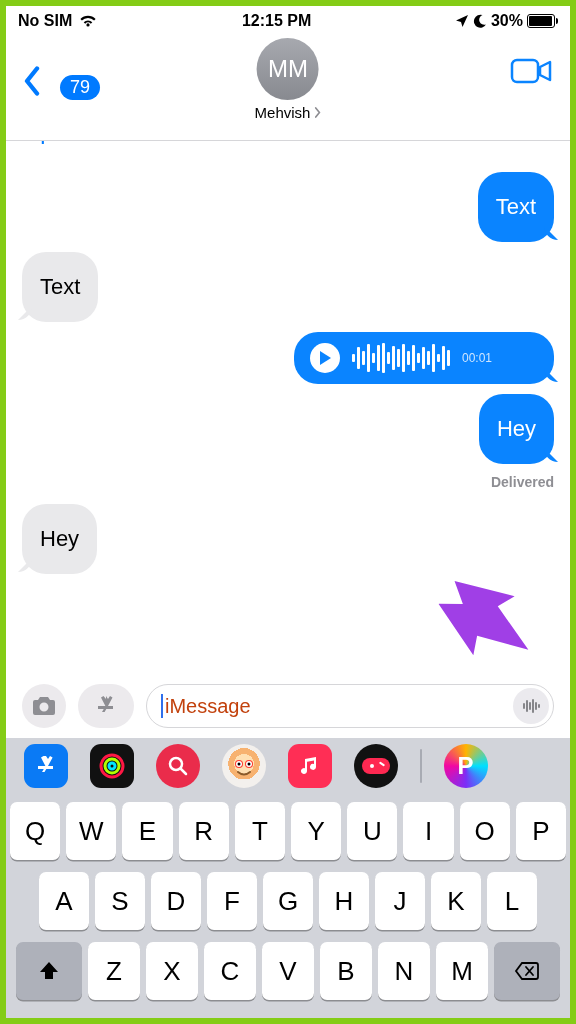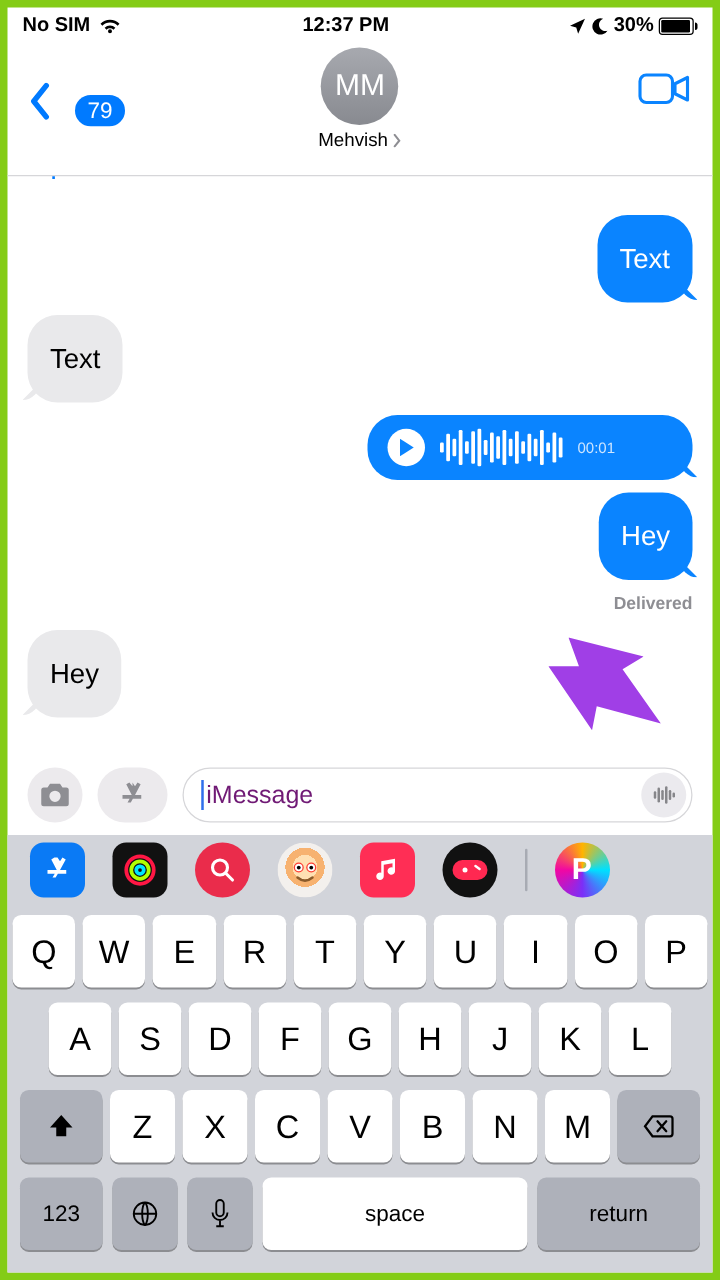--- a/index.html
+++ b/index.html
@@ -46,21 +46,21 @@
 
 
 .arrow { position:absolute; right:36px; bottom:8px; transform: rotate(35deg); }
 
 
 .compose { display:flex; align-items:center; gap:12px; padding:8px 16px 10px; }
 .round-grey { width:44px; height:44px; border-radius:50%; background:#eceaed; display:flex; align-items:center; justify-content:center; color:#8e8e93; }
 .apps-pill { width:56px; height:44px; border-radius:22px; background:#eceaed; display:flex; align-items:center; justify-content:center; color:#8e8e93; }
 .input-pill { flex:1; height:44px; border:1.5px solid #d6d6d9; border-radius:22px; display:flex; align-items:center; padding:0 4px 0 14px; position: relative; }
 .cursor { width:2px; height:24px; background:#2f6fec; margin-right:2px; }
-.placeholder { color:#701a75; font-size:20px; }
+.placeholder { color:#c2410c; font-size:20px; }
 .audio-btn { width:36px; height:36px; border-radius:50%; background:#ebeaee; display:flex; align-items:center; justify-content:center; margin-left:auto; color:#8e8e93; }
 
 
 .app-strip { height:56px; background:#d2d4da; display:flex; align-items:center; gap:22px; padding:0 18px; }
 .app-icon { width:44px; height:44px; border-radius:11px; display:flex; align-items:center; justify-content:center; color:#fff; }
 .app-blue { background:#0a7af5; }
 .app-black { background:#111; }
 .app-red { background:#ea2c4b; }
 .app-redmusic { background:#ff2e55; }
 .app-purple { background: conic-gradient(from 180deg,#7b2ff7,#f107a3,#ffb400,#00e0ff,#7b2ff7); border-radius:50%; }
@@ -89,21 +89,21 @@
 
   <div class="status-bar">
     <div class="status-left">
       <span>No SIM</span>
       <span class="wifi-icon">
         <svg width="20" height="14" viewBox="0 0 20 14">
             <path fill="#000" d="M10 12.5a1.6 1.6 0 1 0 0-3.2 1.6 1.6 0 0 0 0 3.2Zm-4.3-4.3 1.5 1.5a4 4 0 0 1 5.6 0l1.5-1.5a6.1 6.1 0 0 0-8.6 0ZM2.4 5l1.5 1.5a8.6 8.6 0 0 1 12.2 0L17.6 5a10.7 10.7 0 0 0-15.2 0Z"></path>
           </svg>
       </span>
     </div>
-    <div>12:37 PM</div>
+    <div>12:15 PM</div>
     <div class="status-right">
       <span class="loc-icon">
         <svg width="14" height="14" viewBox="0 0 14 14">
             <path fill="#000" d="M13 1 1 6.5l5 1.5 1.5 5L13 1Z"></path>
           </svg>
       </span>
       <span class="moon-icon">
         <svg width="14" height="14" viewBox="0 0 14 14">
             <path fill="#000" d="M9.5 1A6.5 6.5 0 1 0 13 10.5 5 5 0 0 1 9.5 1Z"></path>
           </svg>
@@ -316,32 +316,15 @@
       <div class="key">B</div>
       <div class="key">N</div>
       <div class="key">M</div>
       <div class="key special del">
         <svg width="26" height="20" viewBox="0 0 26 20">
             <path fill="none" stroke="#000" stroke-width="1.8" d="M8 2h14a2 2 0 0 1 2 2v12a2 2 0 0 1-2 2H8l-6-8Z"></path>
             <path stroke="#000" stroke-width="1.8" stroke-linecap="round" d="m12 6 7 8m0-8-7 8"></path>
           </svg>
       </div>
     </div>
-    <div class="krow util">
-      <div class="key small">123</div>
-      <div class="key globe">
-        <svg width="24" height="24" viewBox="0 0 24 24">
-            <circle cx="12" cy="12" r="9" fill="none" stroke="#000" stroke-width="1.5"></circle>
-            <path fill="none" stroke="#000" stroke-width="1.5" d="M3 12h18M12 3c3 3 3 15 0 18M12 3c-3 3-3 15 0 18"></path>
-          </svg>
-      </div>
-      <div class="key mic">
-        <svg width="16" height="24" viewBox="0 0 16 24">
-            <rect x="5" y="1" width="6" height="13" rx="3" fill="none" stroke="#000" stroke-width="1.5"></rect>
-            <path fill="none" stroke="#000" stroke-width="1.5" d="M2 11a6 6 0 0 0 12 0M8 17v5m-3 0h6"></path>
-          </svg>
-      </div>
-      <div class="key space">space</div>
-      <div class="key return">return</div>
-    </div>
   </div>
 
 </div>
 
 </body></html>

